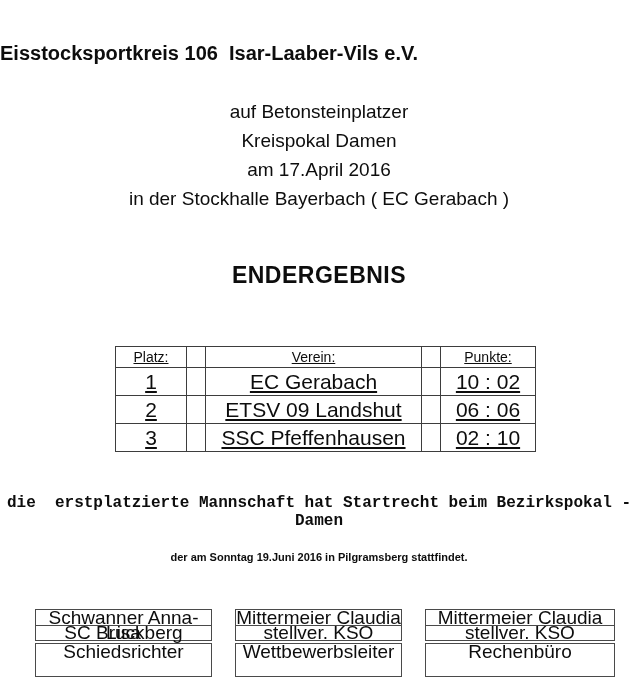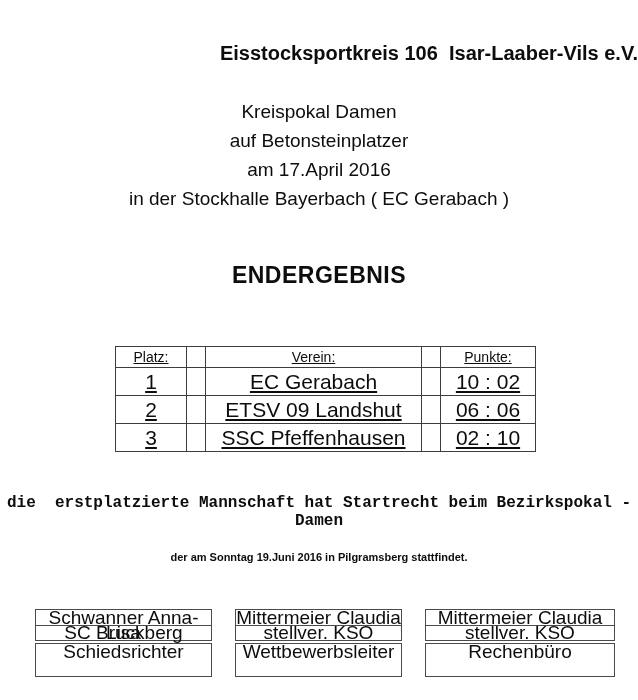--- a/index.html
+++ b/index.html
@@ -7,21 +7,21 @@
   body {
     width:638px; height:700px;
     font-family:"Liberation Sans", sans-serif;
     color:#0d0d0d;
     overflow:hidden;
   }
   .page { width:638px; height:700px; position:relative; }
 
   .doc-title {
     margin-top:42px;
-    text-align:right;
+    text-align:left;
     font-size:20px;
     font-weight:bold;
     white-space:pre-wrap;
   }
   .subtitle-block {
     margin-top:32px;
     text-align:center;
     font-size:19px;
     line-height:29px;
   }
@@ -90,22 +90,22 @@
   .sig-role { border:1px solid #4a4a4a; margin-top:2px; line-height:15px; height:34px; }
 </style>
 </head>
 <body>
 
 <div class="page">
 
   <div class="doc-title">Eisstocksportkreis 106  Isar-Laaber-Vils e.V.</div>
 
   <div class="subtitle-block">
+    <div>auf Betonsteinplatzer</div>
     <div>Kreispokal Damen</div>
-    <div>auf Betonsteinplatzer</div>
     <div>am 17.April 2016</div>
     <div>in der Stockhalle Bayerbach ( EC Gerabach )</div>
   </div>
 
   <div class="result-heading">ENDERGEBNIS</div>
 
   <table class="results">
     <colgroup>
       <col class="c-platz">
         <col class="c-sp">

